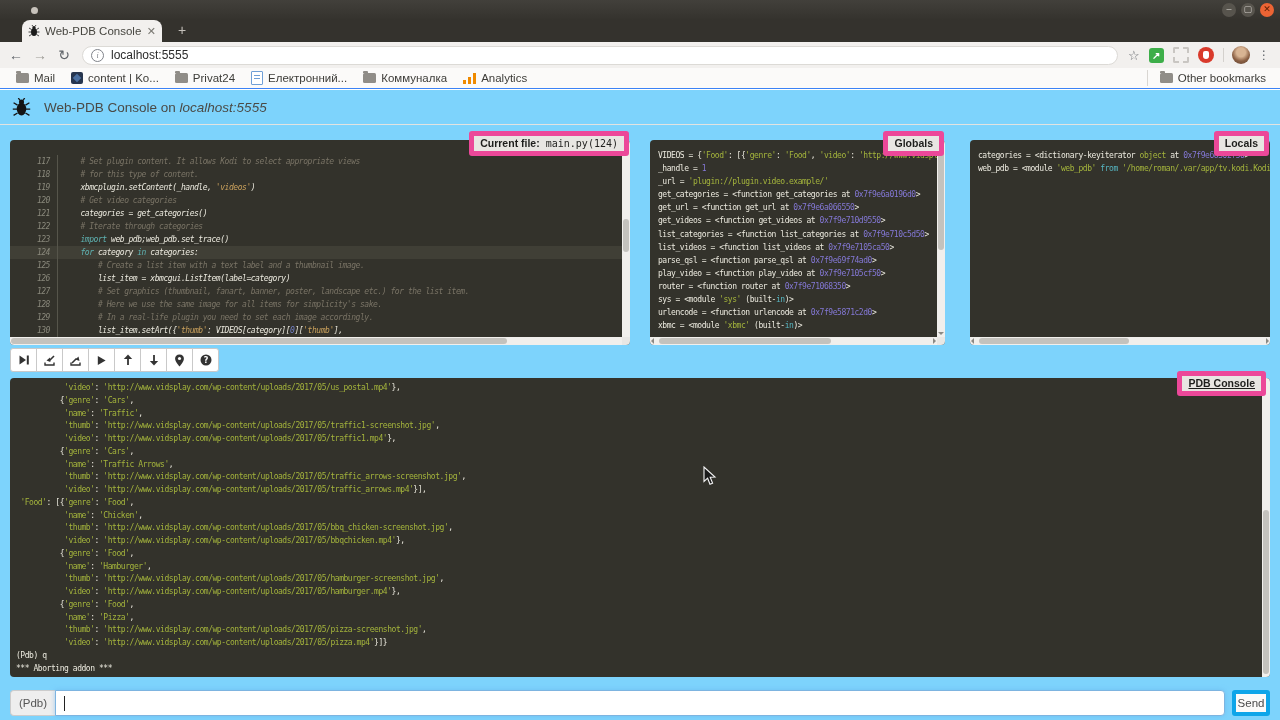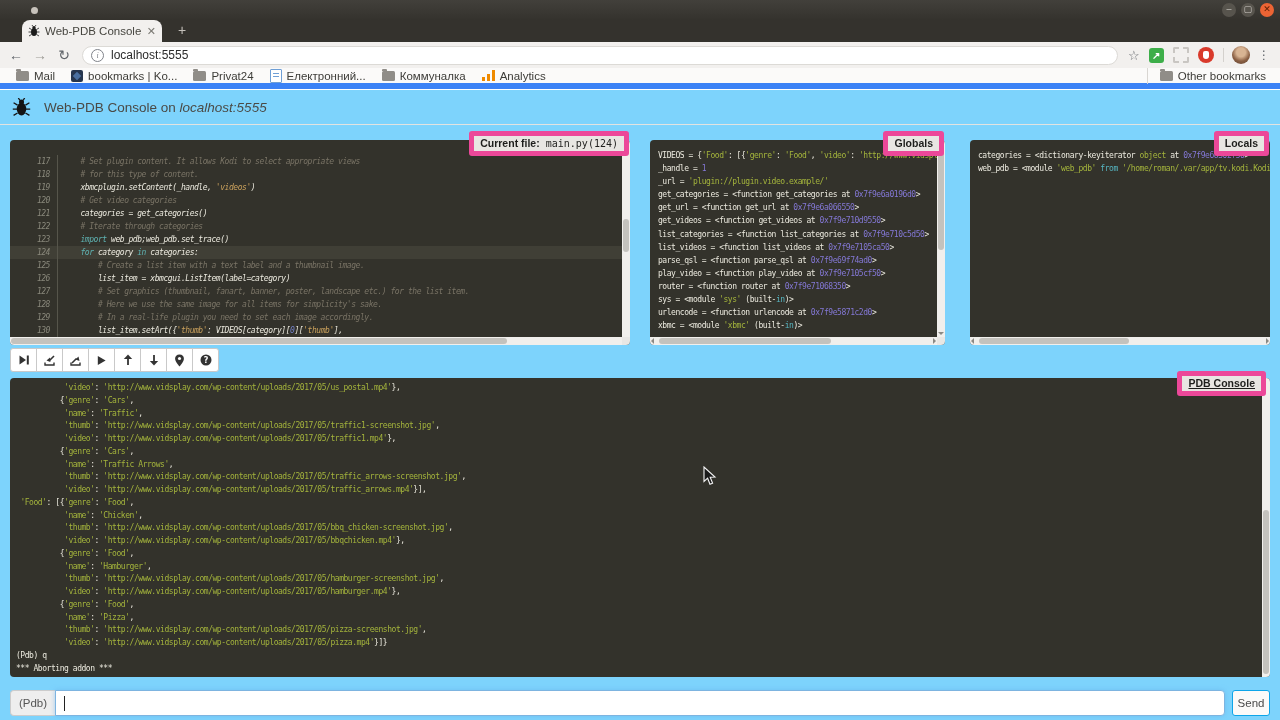--- a/index.html
+++ b/index.html
@@ -36,21 +36,21 @@
              line-height:15px;text-align:center;font-weight:bold;}
   .ext-ghost{width:12px;height:12px;border:2px dashed #c9c6c2;border-radius:2px;}
   .ext-red{position:relative;width:16px;height:16px;border-radius:50%;background:#d93a2b;}
   .ext-red::after{content:"";position:absolute;left:5px;top:4px;width:6px;height:8px;background:#fff;
                   border-radius:2px 2px 3px 3px;}
   .tbsep{width:1px;height:14px;background:#d4d1cd;margin-left:9px;}
   .avatar{width:18px;height:18px;border-radius:50%;margin-left:8px;
           background:radial-gradient(circle at 50% 35%,#d8b493 0 30%,#8a5f43 60%,#5d4131);}
   .menu-dots{color:#5f6368;font-size:12px;margin-left:8px;letter-spacing:0;}
   .bookmarks{position:absolute;left:0;top:68px;width:1280px;height:21px;background:#fbfaf9;
-             border-bottom:6px solid #3b82f6;display:flex;align-items:center;box-sizing:border-box;}
+             border-bottom:1px solid #3b82f6;display:flex;align-items:center;box-sizing:border-box;}
   .bm-item{display:flex;align-items:center;margin-left:16px;white-space:nowrap;}
   .bm-label{font-size:11.5px;color:#3d3c38;margin-left:5px;}
   .ic-folder{width:13px;height:10px;background:#908d88;border-radius:1.5px;position:relative;}
   .ic-folder::before{content:"";position:absolute;left:0;top:-2px;width:5px;height:2px;background:#908d88;
                      border-radius:1px 1px 0 0;}
   .ic-kodi{width:12px;height:12px;border-radius:2px;background:#26354e;position:relative;}
   .ic-kodi::after{content:"";position:absolute;left:3px;top:3px;width:6px;height:6px;background:#4a6fa0;
                   transform:rotate(45deg);}
   .ic-doc{width:10px;height:12px;background:#fff;border:1px solid #6f9fd6;border-radius:1px;position:relative;}
   .ic-doc::before,.ic-doc::after{content:"";position:absolute;left:2px;height:1px;background:#6f9fd6;width:6px;}
@@ -101,21 +101,21 @@
   .dbg-btn:first-child{border-radius:3px 0 0 3px;margin-left:0;}
   .dbg-btn:last-child{border-radius:0 3px 3px 0;}
   .dbg-btn svg{display:block;}
   
   .input-row{position:absolute;left:10px;top:600px;width:1260px;height:26px;display:flex;}
   .pdb-prompt{width:45px;background:#eeeeee;border:1px solid #cccccc;border-right:none;border-radius:4px 0 0 4px;
               font-size:11.5px;color:#555;display:flex;align-items:center;justify-content:center;box-sizing:border-box;}
   .pdb-input{flex:1;height:26px;border:1px solid #7db4e0;border-radius:0 4px 4px 0;box-sizing:border-box;
              box-shadow:0 0 5px rgba(102,175,233,.55);position:relative;background:#fff;}
   .caret{position:absolute;left:8px;top:5px;width:1px;height:15px;background:#222;}
-  .send-btn{width:38px;height:26px;margin-left:7px;background:#fbfaf9;border:1px solid #0ea5e9;border-radius:3px;
+  .send-btn{width:38px;height:26px;margin-left:7px;background:#fbfaf9;border:4px solid #0ea5e9;border-radius:3px;
             font-size:11.5px;color:#4a4a4a;display:flex;align-items:center;justify-content:center;box-sizing:border-box;}
   
   .cursor{position:absolute;left:703px;top:466px;z-index:9;}
 </style>
 </head>
 <body>
 
 <div class="screen">
 
   <div class="titlebar">
@@ -162,21 +162,21 @@
   </div>
 
   <div class="bookmarks">
     <span style="display:flex;align-items:center;">
         <span class="bm-item">
           <span class="ic-folder"></span>
           <span class="bm-label">Mail</span>
         </span>
         <span class="bm-item">
           <span class="ic-kodi"></span>
-          <span class="bm-label">bookmarks | Ko...</span>
+          <span class="bm-label">content | Ko...</span>
         </span>
         <span class="bm-item">
           <span class="ic-folder"></span>
           <span class="bm-label">Privat24</span>
         </span>
         <span class="bm-item">
           <span class="ic-doc"></span>
           <span class="bm-label">Електронний...</span>
         </span>
         <span class="bm-item">

